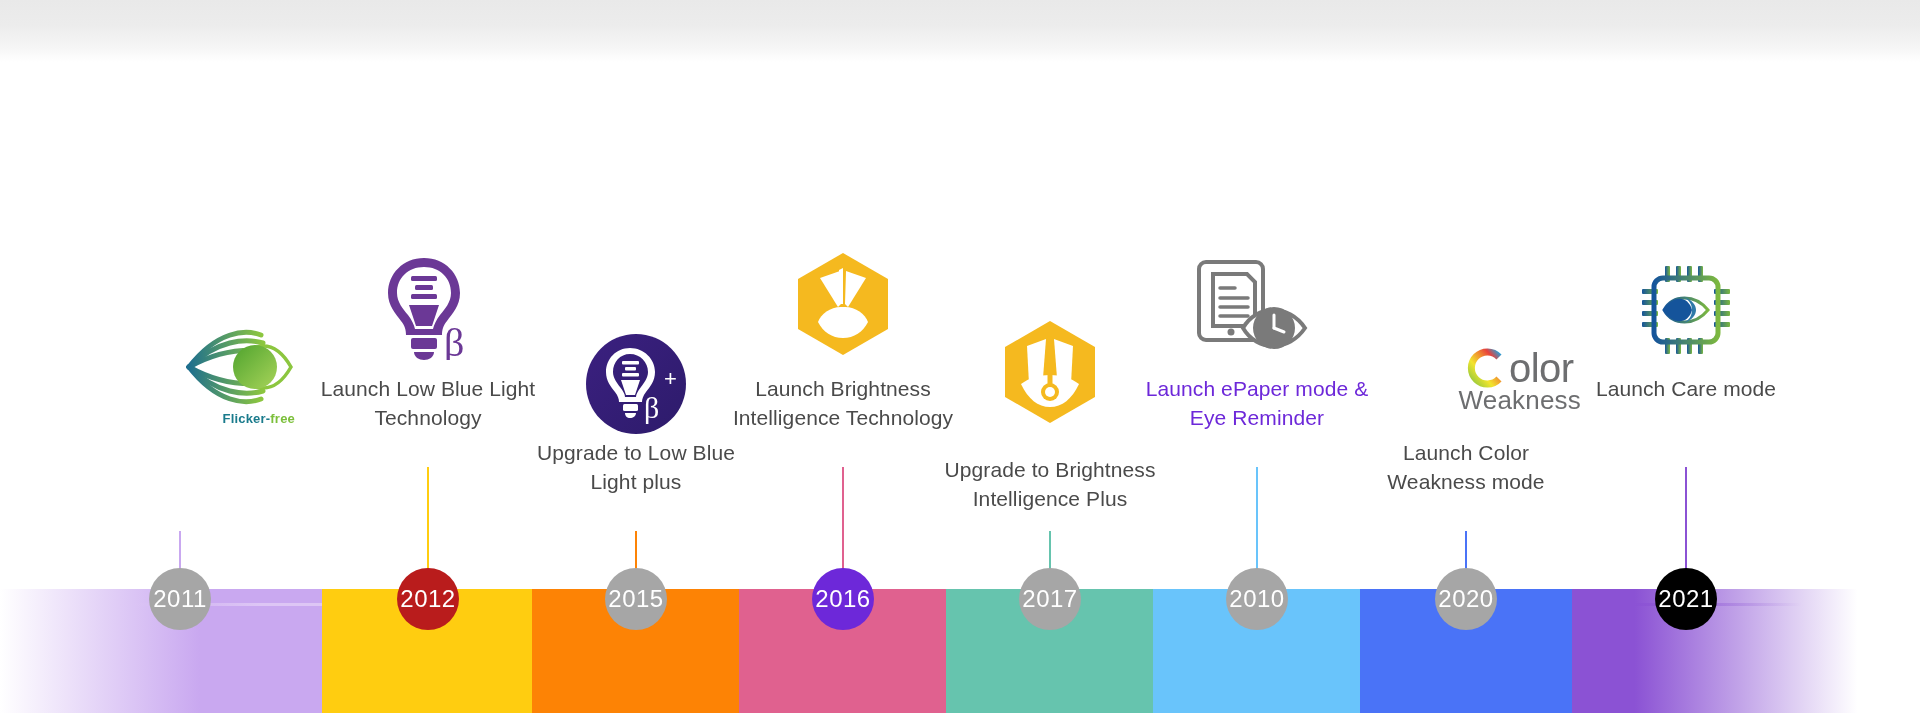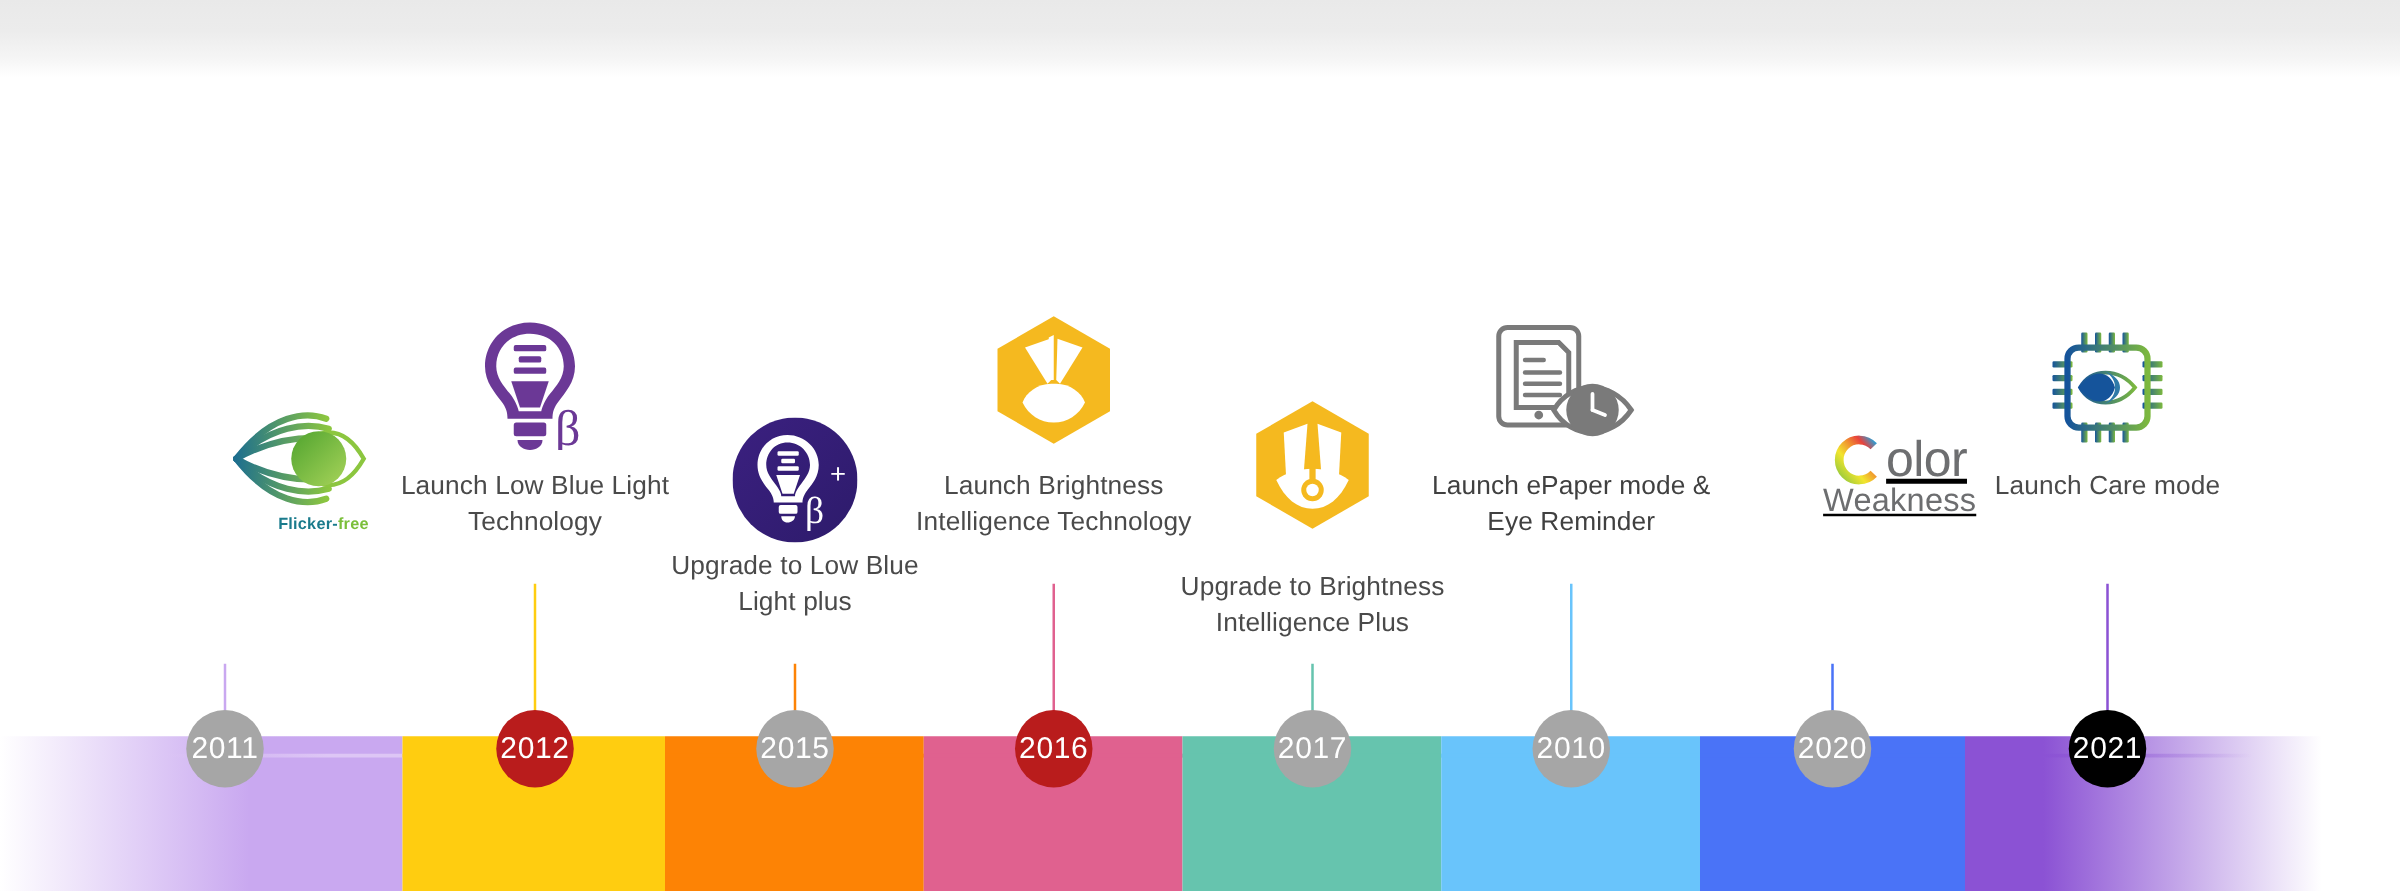--- a/index.html
+++ b/index.html
@@ -115,21 +115,21 @@
 
   .logo-word {
     font-size: 13px;
     color: #1a7b8c;
     font-weight: bold;
     letter-spacing: 0.2px;
     margin-top: 2px;
   }
   .logo-word .green { color: #7bbf3a; }
 
-  .cw-word { line-height: 1; text-align: center; text-decoration: underline; }
+  .cw-word { line-height: 1; text-align: center; }
   .cw-row1 { font-size: 40px; color: #6d6e70; letter-spacing: -0.5px; display: flex; align-items: center; justify-content: center; }
   .cw-row2 { font-size: 26px; color: #6d6e70; letter-spacing: 0.2px; margin-top: -2px; }
 </style>
 </head>
 <body>
 
 <div class="top-strip"></div>
 
 <div class="timeline">
 
@@ -242,21 +242,21 @@
           <path d="M47 16 L43 18 L43 52 L47 52 Z"></path>
           <path d="M51 18 L47 16 L47 52 L51 52 Z" opacity="0.0"></path>
           <path d="M24 26 L44 19 L45 52 L42 55 Z"></path>
           <path d="M70 26 L50 19 L49 52 L52 55 Z"></path>
           <path d="M45 55 C34 55 25 62 22 70 C27 80 36 86 47 86 C58 86 67 80 72 70 C69 62 60 55 49 55 Z"></path>
         </g>
       </svg>
     </div>
     <div class="caption" style="top: 374px; color: rgb(74, 74, 74);">Launch Brightness Intelligence Technology</div>
     <div class="stem" style="height: 136px; background: rgb(224, 97, 143);"></div>
-    <div class="year-badge" style="background: #b91c1c; color: rgb(255, 255, 255);">2016</div>
+    <div class="year-badge" style="background: #6d28d9; color: rgb(255, 255, 255);">2016</div>
   </div>
 
   <div class="node" style="left: 935px;">
     <div class="icon-wrap" style="top:318px;height:106px;">
       <svg width="94" height="104" viewBox="0 0 94 104">
         <path d="M47 1 L92 27 L92 77 L47 103 L2 77 L2 27 Z" fill="#f5b91f"></path>
         <g fill="#ffffff">
           <path d="M24 26 L43 19 L40 58 L26 64 Z"></path>
           <path d="M70 26 L51 19 L54 58 L68 64 Z"></path>
           <path d="M18 64 C26 58 36 55 47 55 C58 55 68 58 76 64 C69 79 59 87 47 87 C35 87 25 79 18 64 Z"></path>
@@ -288,21 +288,21 @@
         </g>
         <circle cx="38" cy="80" r="3.5" fill="#7a7a7a"></circle>
         <path d="M50 76 C64 52 96 52 112 76 C96 100 64 100 50 76 Z" fill="#ffffff" stroke="#7a7a7a" stroke-width="4"></path>
         <circle cx="81" cy="76" r="21" fill="#7a7a7a"></circle>
         <g stroke="#ffffff" stroke-width="3" stroke-linecap="round">
           <path d="M81 76 V63"></path>
             <path d="M81 76 L91 80"></path>
         </g>
       </svg>
     </div>
-    <div class="caption" style="top: 374px; color: #404040;">Launch ePaper mode &amp; Eye Reminder</div>
+    <div class="caption" style="top: 374px; color: #6d28d9;">Launch ePaper mode &amp; Eye Reminder</div>
     <div class="stem" style="height: 136px; background: rgb(105, 196, 251);"></div>
     <div class="year-badge" style="background: rgb(166, 166, 166); color: rgb(255, 255, 255);">2010</div>
   </div>
 
   <div class="node" style="left: 1351px;">
     <div class="icon-wrap" style="top:330px;height:100px;flex-direction:column;justify-content:center;">
       <div class="cw-word">
         <div class="cw-row1">
           <svg width="42" height="42" viewBox="0 0 42 42" style="margin-right:1px;">
             <defs>
@@ -314,20 +314,21 @@
                 <stop offset="1" stop-color="#2a9fd6"></stop>
               </linearGradient>
             </defs>
             <path d="M33 10 A16 16 0 1 0 33 32" fill="none" stroke="url(#cw1)" stroke-width="7" stroke-linecap="butt"></path>
           </svg>
           <span>olor</span>
         </div>
         <div class="cw-row2">Weakness</div>
       </div>
     </div>
+    <div class="caption" style="top: 438px; color: rgb(74, 74, 74);">Launch Color Weakness mode</div>
     <div class="stem" style="height: 72px; background: rgb(74, 115, 247);"></div>
     <div class="year-badge" style="background: rgb(166, 166, 166); color: rgb(255, 255, 255);">2020</div>
   </div>
 
   <div class="node" style="left: 1571px;">
     <div class="icon-wrap" style="top:250px;height:106px;">
       <svg width="92" height="92" viewBox="0 0 92 92">
         <defs>
           <linearGradient id="chipg" x1="0" y1="0" x2="1" y2="0">
             <stop offset="0" stop-color="#15549b"></stop>

